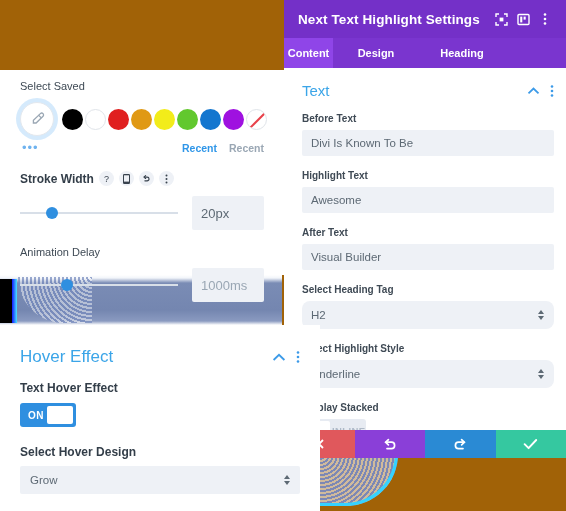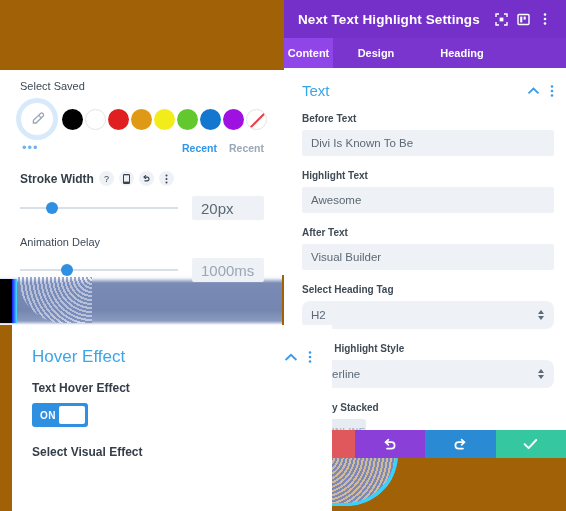--- a/index.html
+++ b/index.html
@@ -171,29 +171,29 @@
   .slider-row { display: flex; align-items: center; margin-top: 10px; gap: 14px; }
   .slider { flex: 1; height: 14px; position: relative; cursor: pointer; }
   .slider .track {
     position: absolute; left: 0; right: 0; top: 6px; height: 2px; background: #d8dfe8;
   }
   .slider .thumb {
     position: absolute; top: 1px; width: 12px; height: 12px; border-radius: 50%;
     background: #2f8fe0;
   }
   .slider-val {
-    width: 72px; height: 24px; background: #eef1f6; border-radius: 2px;
-    display: flex; align-items: center; padding: 4px 9px; font-size: 15px; color: #5d6974;
+    width: 72px; height: 34px; background: #eef1f6; border-radius: 2px;
+    display: flex; align-items: center; padding: 4px 9px; font-size: 13px; color: #5d6974;
     flex: none;
   }
   .slider-val.muted { color: #9aa7b4; }
 
   
   .panel-hover {
-    position: absolute; left: 12px; top: 325px; width: 320px; height: 186px;
+    position: absolute; left: 0; top: 325px; width: 320px; height: 186px;
     background: #fff; padding: 18px 20px 0 20px;
   }
   .hover-title { color: #3ba5e8; font-size: 17px; flex: 1; }
   .toggle-on {
     width: 56px; height: 24px; background: #2f8fe0; border-radius: 3px;
     display: flex; align-items: center; justify-content: space-between;
     padding: 3px; cursor: pointer; margin-top: 8px;
   }
   .toggle-on .on-lbl {
     font-size: 10px; font-weight: bold; color: #fff; padding-left: 5px; letter-spacing: .4px;
@@ -427,17 +427,24 @@
         </svg>
       </div>
     </div>
 
     <div class="lbl-bold">Text Hover Effect</div>
     <div class="toggle-on">
       <span class="on-lbl">ON</span>
       <span class="knob"></span>
     </div>
 
-    <div class="lbl-bold" style="margin-top:18px">Select Visual Effect</div>
+    <div class="lbl-bold" style="margin-top:18px">Select Hover Design</div>
+    <div class="hover-select">
+      <span>Grow</span>
+      <span class="caret" style="position:absolute;right:10px;top:50%;transform:translateY(-50%);display:flex;flex-direction:column;gap:2px;">
+        <i class="up" style="width:0;height:0;border-left:3.5px solid transparent;border-right:3.5px solid transparent;border-bottom:4px solid #5d6974;display:block;font-style:normal;"></i>
+        <i class="down" style="width:0;height:0;border-left:3.5px solid transparent;border-right:3.5px solid transparent;border-top:4px solid #5d6974;display:block;font-style:normal;"></i>
+      </span>
+    </div>
 
   </div>
 
 </div>
 
 </body></html>

